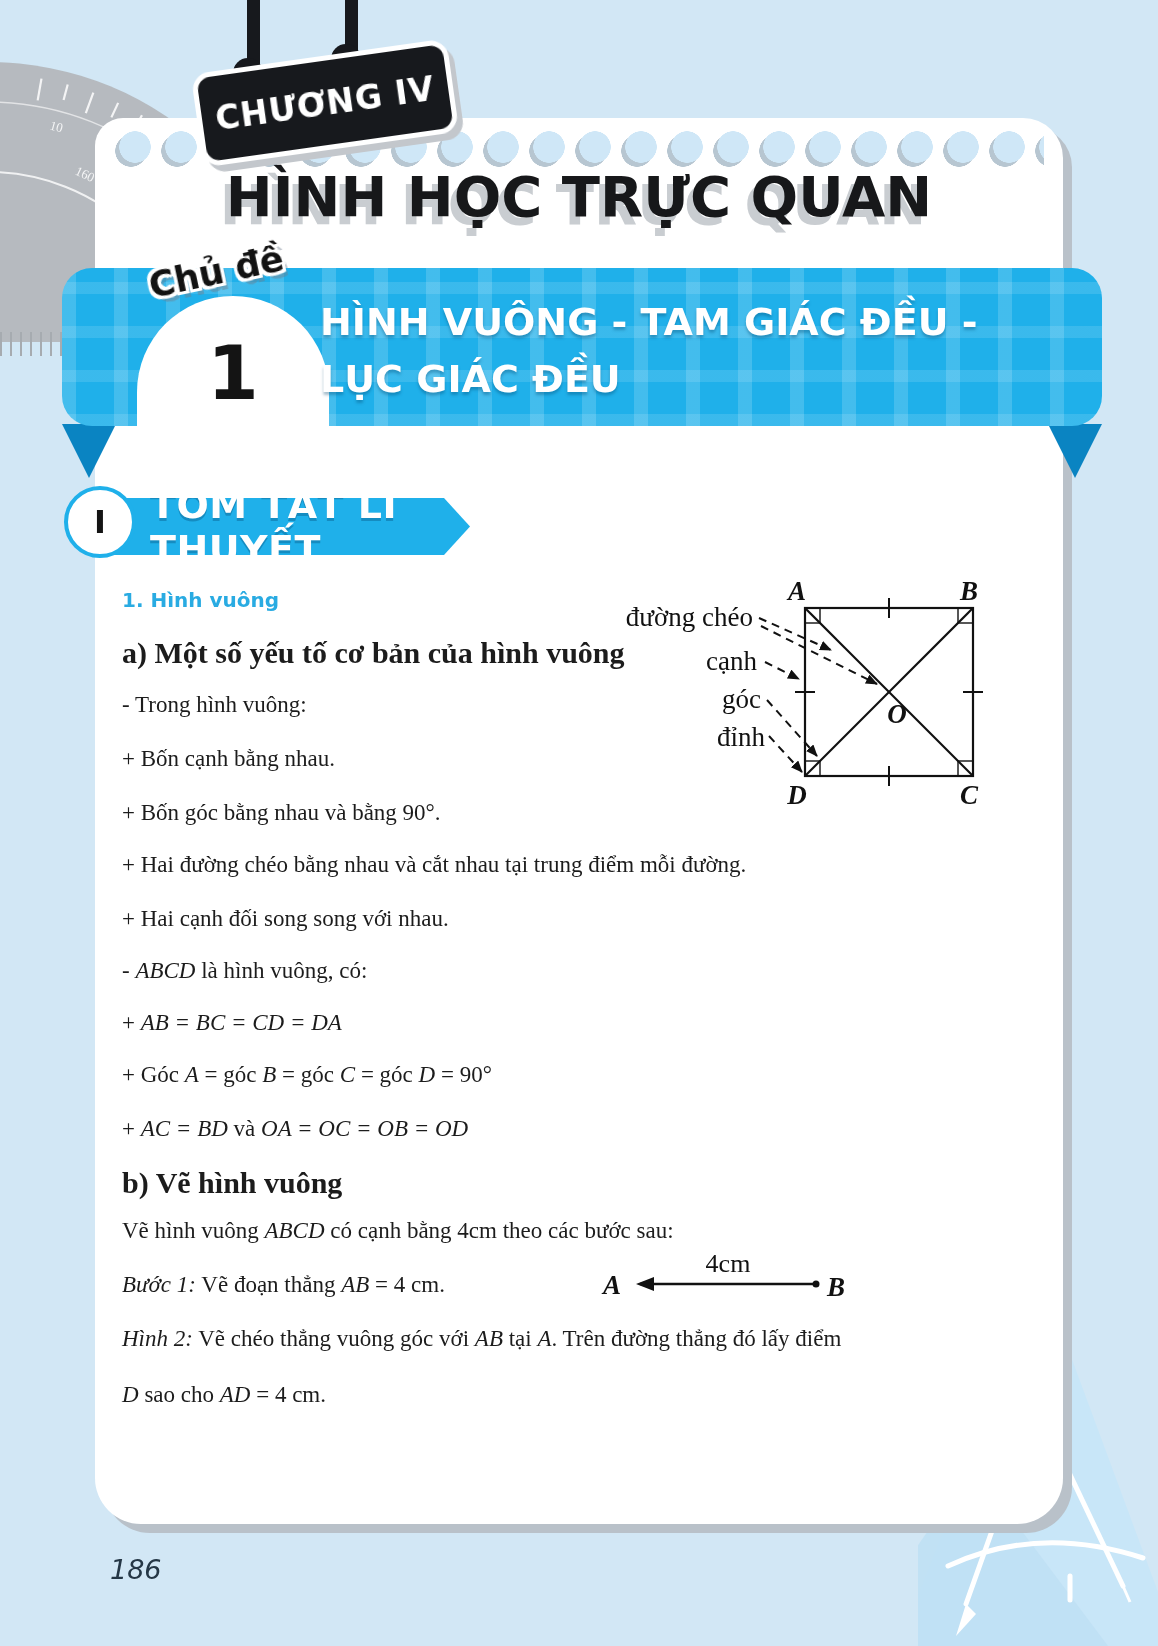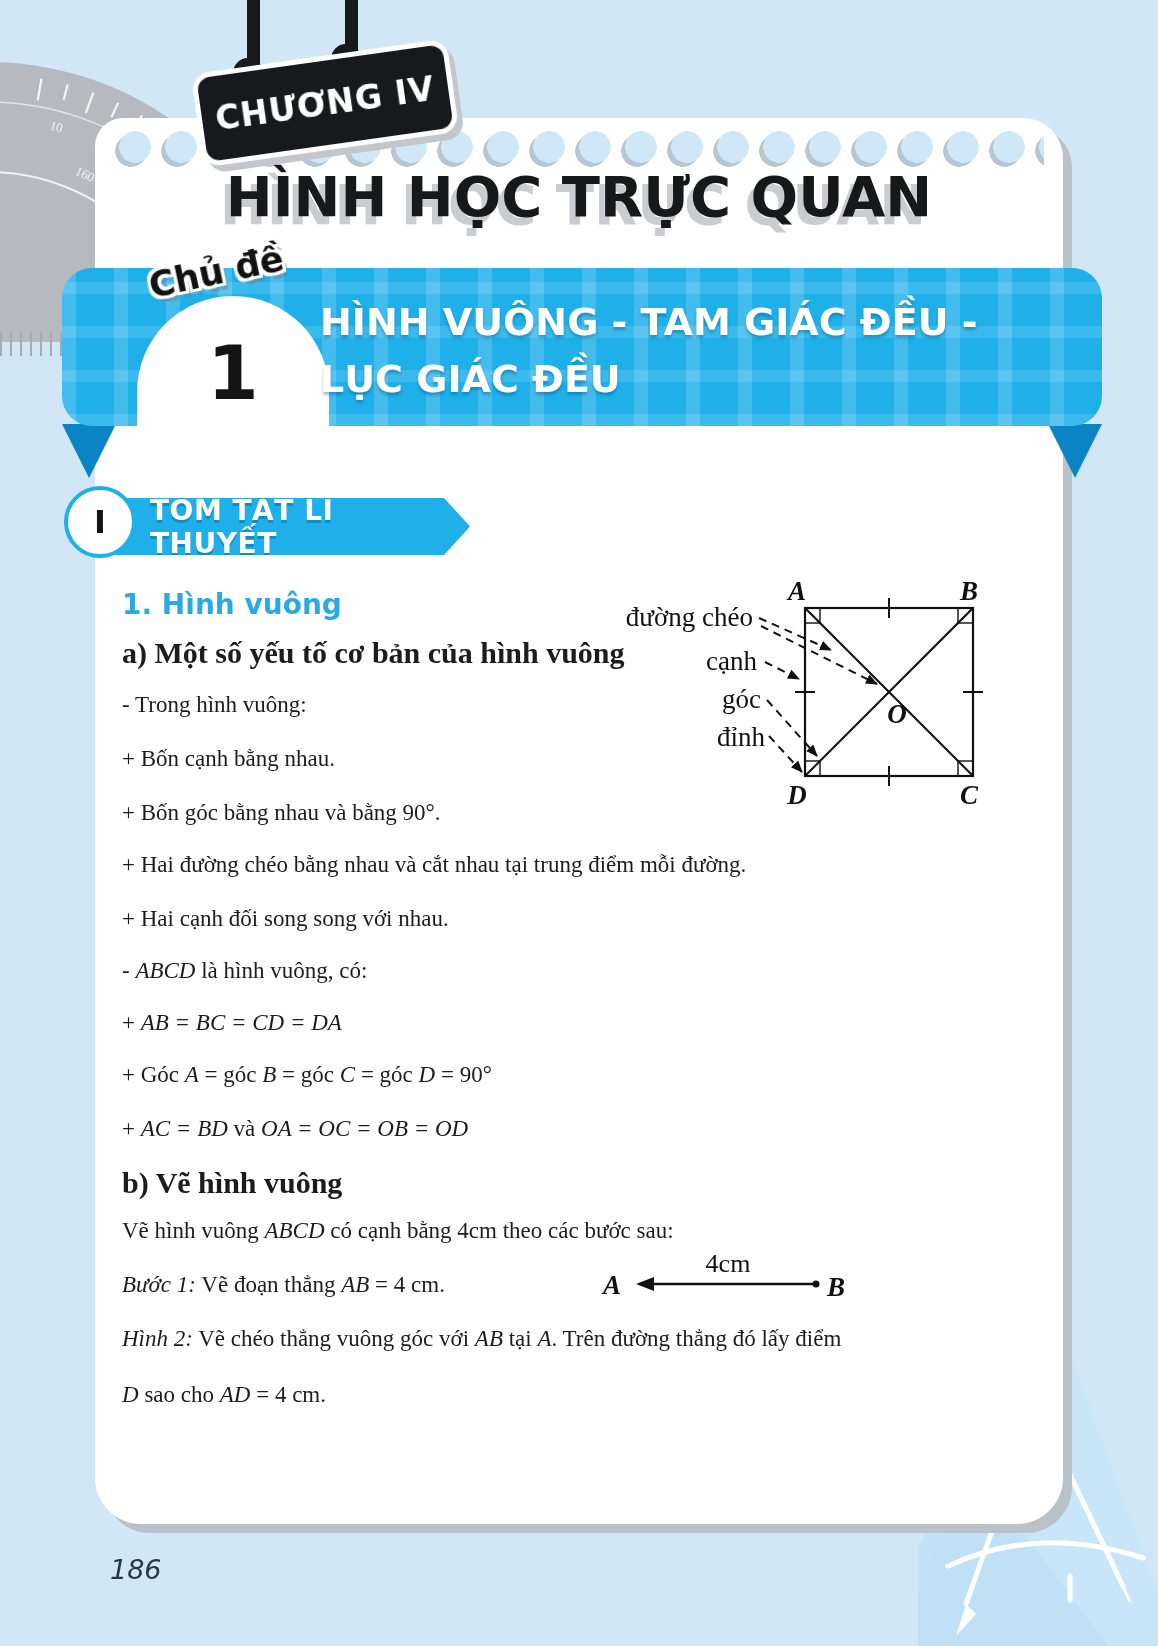--- a/index.html
+++ b/index.html
@@ -59,27 +59,27 @@
   #banner-title{left:320px;top:294px;width:760px;z-index:5;text-align:left;
     font-family:"DejaVu Sans",sans-serif;font-weight:800;font-size:38px;color:#ffffff;
     line-height:57px;text-shadow:0 3px 3px rgba(0,70,110,.35);}
   
   #sec-circle{left:64px;top:486px;width:64px;height:64px;border-radius:50%;z-index:6;
     background:#fff;border:4px solid #1fb0ea;display:flex;align-items:center;justify-content:center;
     font-family:"DejaVu Sans",sans-serif;font-weight:900;font-size:32px;color:#141414;}
   #sec-ribbon{left:98px;top:498px;width:372px;height:57px;z-index:5;background:#1fb0ea;
     clip-path:polygon(0 0,calc(100% - 26px) 0,100% 50%,calc(100% - 26px) 100%,0 100%);
     display:flex;align-items:center;}
-  #sec-ribbon span{font-family:"DejaVu Sans",sans-serif;font-weight:800;font-size:28px;
+  #sec-ribbon span{font-family:"DejaVu Sans",sans-serif;font-weight:800;font-size:38px;
     color:#fff;padding-left:52px;letter-spacing:.5px;text-shadow:0 3px 0 rgba(8,88,132,.4);}
   
   .t{position:absolute;left:122px;margin:0;font-size:23px;white-space:nowrap;z-index:3;color:#1c1c1c;}
   .t i{font-style:italic;}
   .t b{font-weight:400;}
-  #h1{font-family:"DejaVu Sans",sans-serif;font-weight:800;font-size:28px;color:#29abe2;}
+  #h1{font-family:"DejaVu Sans",sans-serif;font-weight:800;font-size:20px;color:#29abe2;}
   .bold-serif{font-weight:700;font-size:30px;}
   #fig-square{left:585px;top:578px;z-index:3;}
   #seg-fig{left:600px;top:1252px;z-index:3;}
   #page-num{left:110px;top:1554px;z-index:3;font-family:"DejaVu Sans",sans-serif;
     font-size:27px;color:#253746;font-style:italic;}
   svg text{font-family:"Liberation Serif",serif;}
   .vlab{font-style:italic;font-weight:bold;font-size:27px;fill:#111;}
   .flab{font-size:27px;fill:#111;}
 </style>
 </head>

